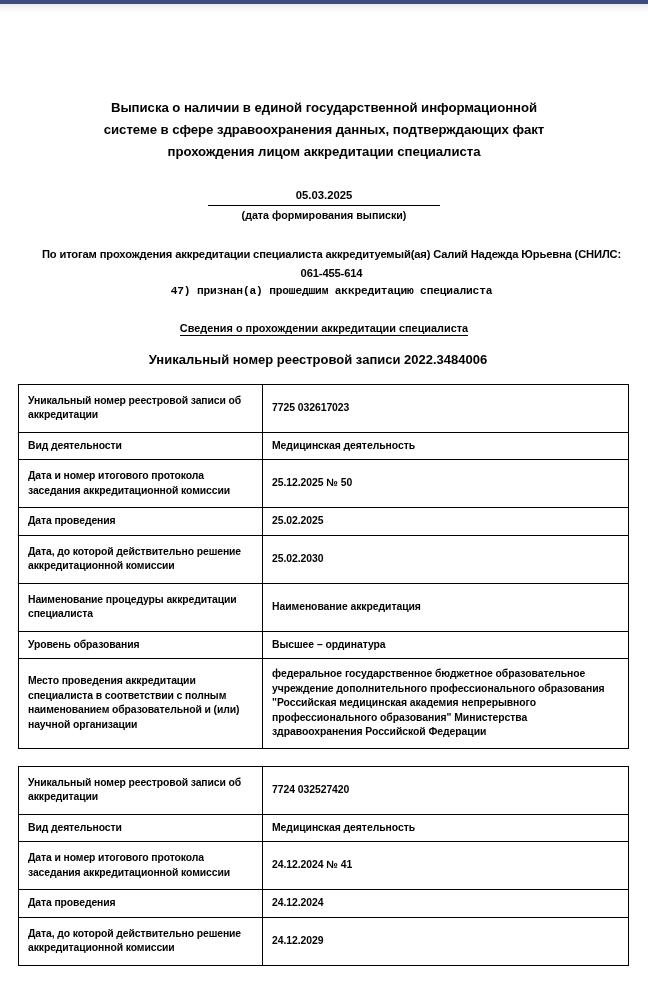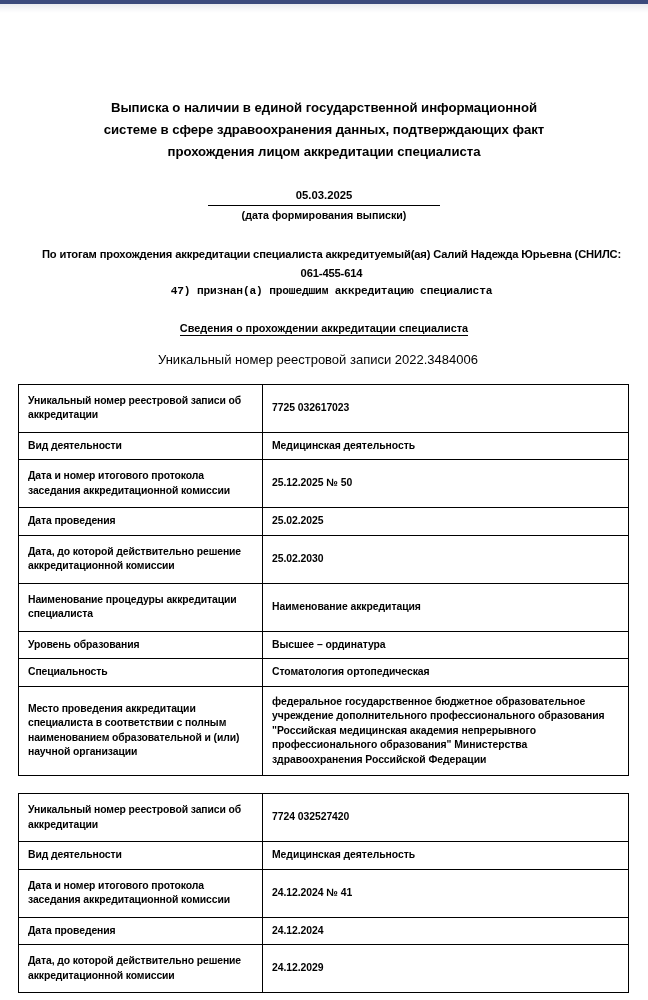--- a/index.html
+++ b/index.html
@@ -103,21 +103,21 @@
   }
   .section-sub span {
     border-bottom: 1px solid #000;
     padding-bottom: 1px;
     text-align: right;
   }
   .section-title {
     margin: 17px 12px 0 0;
     text-align: center;
     font-size: 13px;
-    font-weight: normal;
+    font-weight: bold;
     line-height: 16px;
   }
 
   
   .acc-table {
     width: 610px;
     margin: 16px 0 0 18px;
     border-collapse: collapse;
     border: 1.6px solid #000;
     table-layout: fixed;
@@ -198,24 +198,20 @@
         <td class="v">25.02.2030</td>
       </tr>
       <tr class="tall">
         <td class="k">Наименование процедуры аккредитации специалиста</td>
         <td class="v">Наименование аккредитация</td>
       </tr>
       <tr>
         <td class="k">Уровень образования</td>
         <td class="v">Высшее – ординатура</td>
       </tr>
-      <tr>
-        <td class="k">Специальность</td>
-        <td class="v">Стоматология ортопедическая</td>
-      </tr>
       <tr class="org">
         <td class="k">Место проведения аккредитации специалиста в соответствии с полным наименованием образовательной и (или) научной организации</td>
         <td class="v">федеральное государственное бюджетное образовательное учреждение дополнительного профессионального образования "Российская медицинская академия непрерывного профессионального образования" Министерства здравоохранения Российской Федерации</td>
       </tr>
     </tbody>
   </table>
 
   <table class="acc-table second">
     <tbody>
       <tr class="tall">

